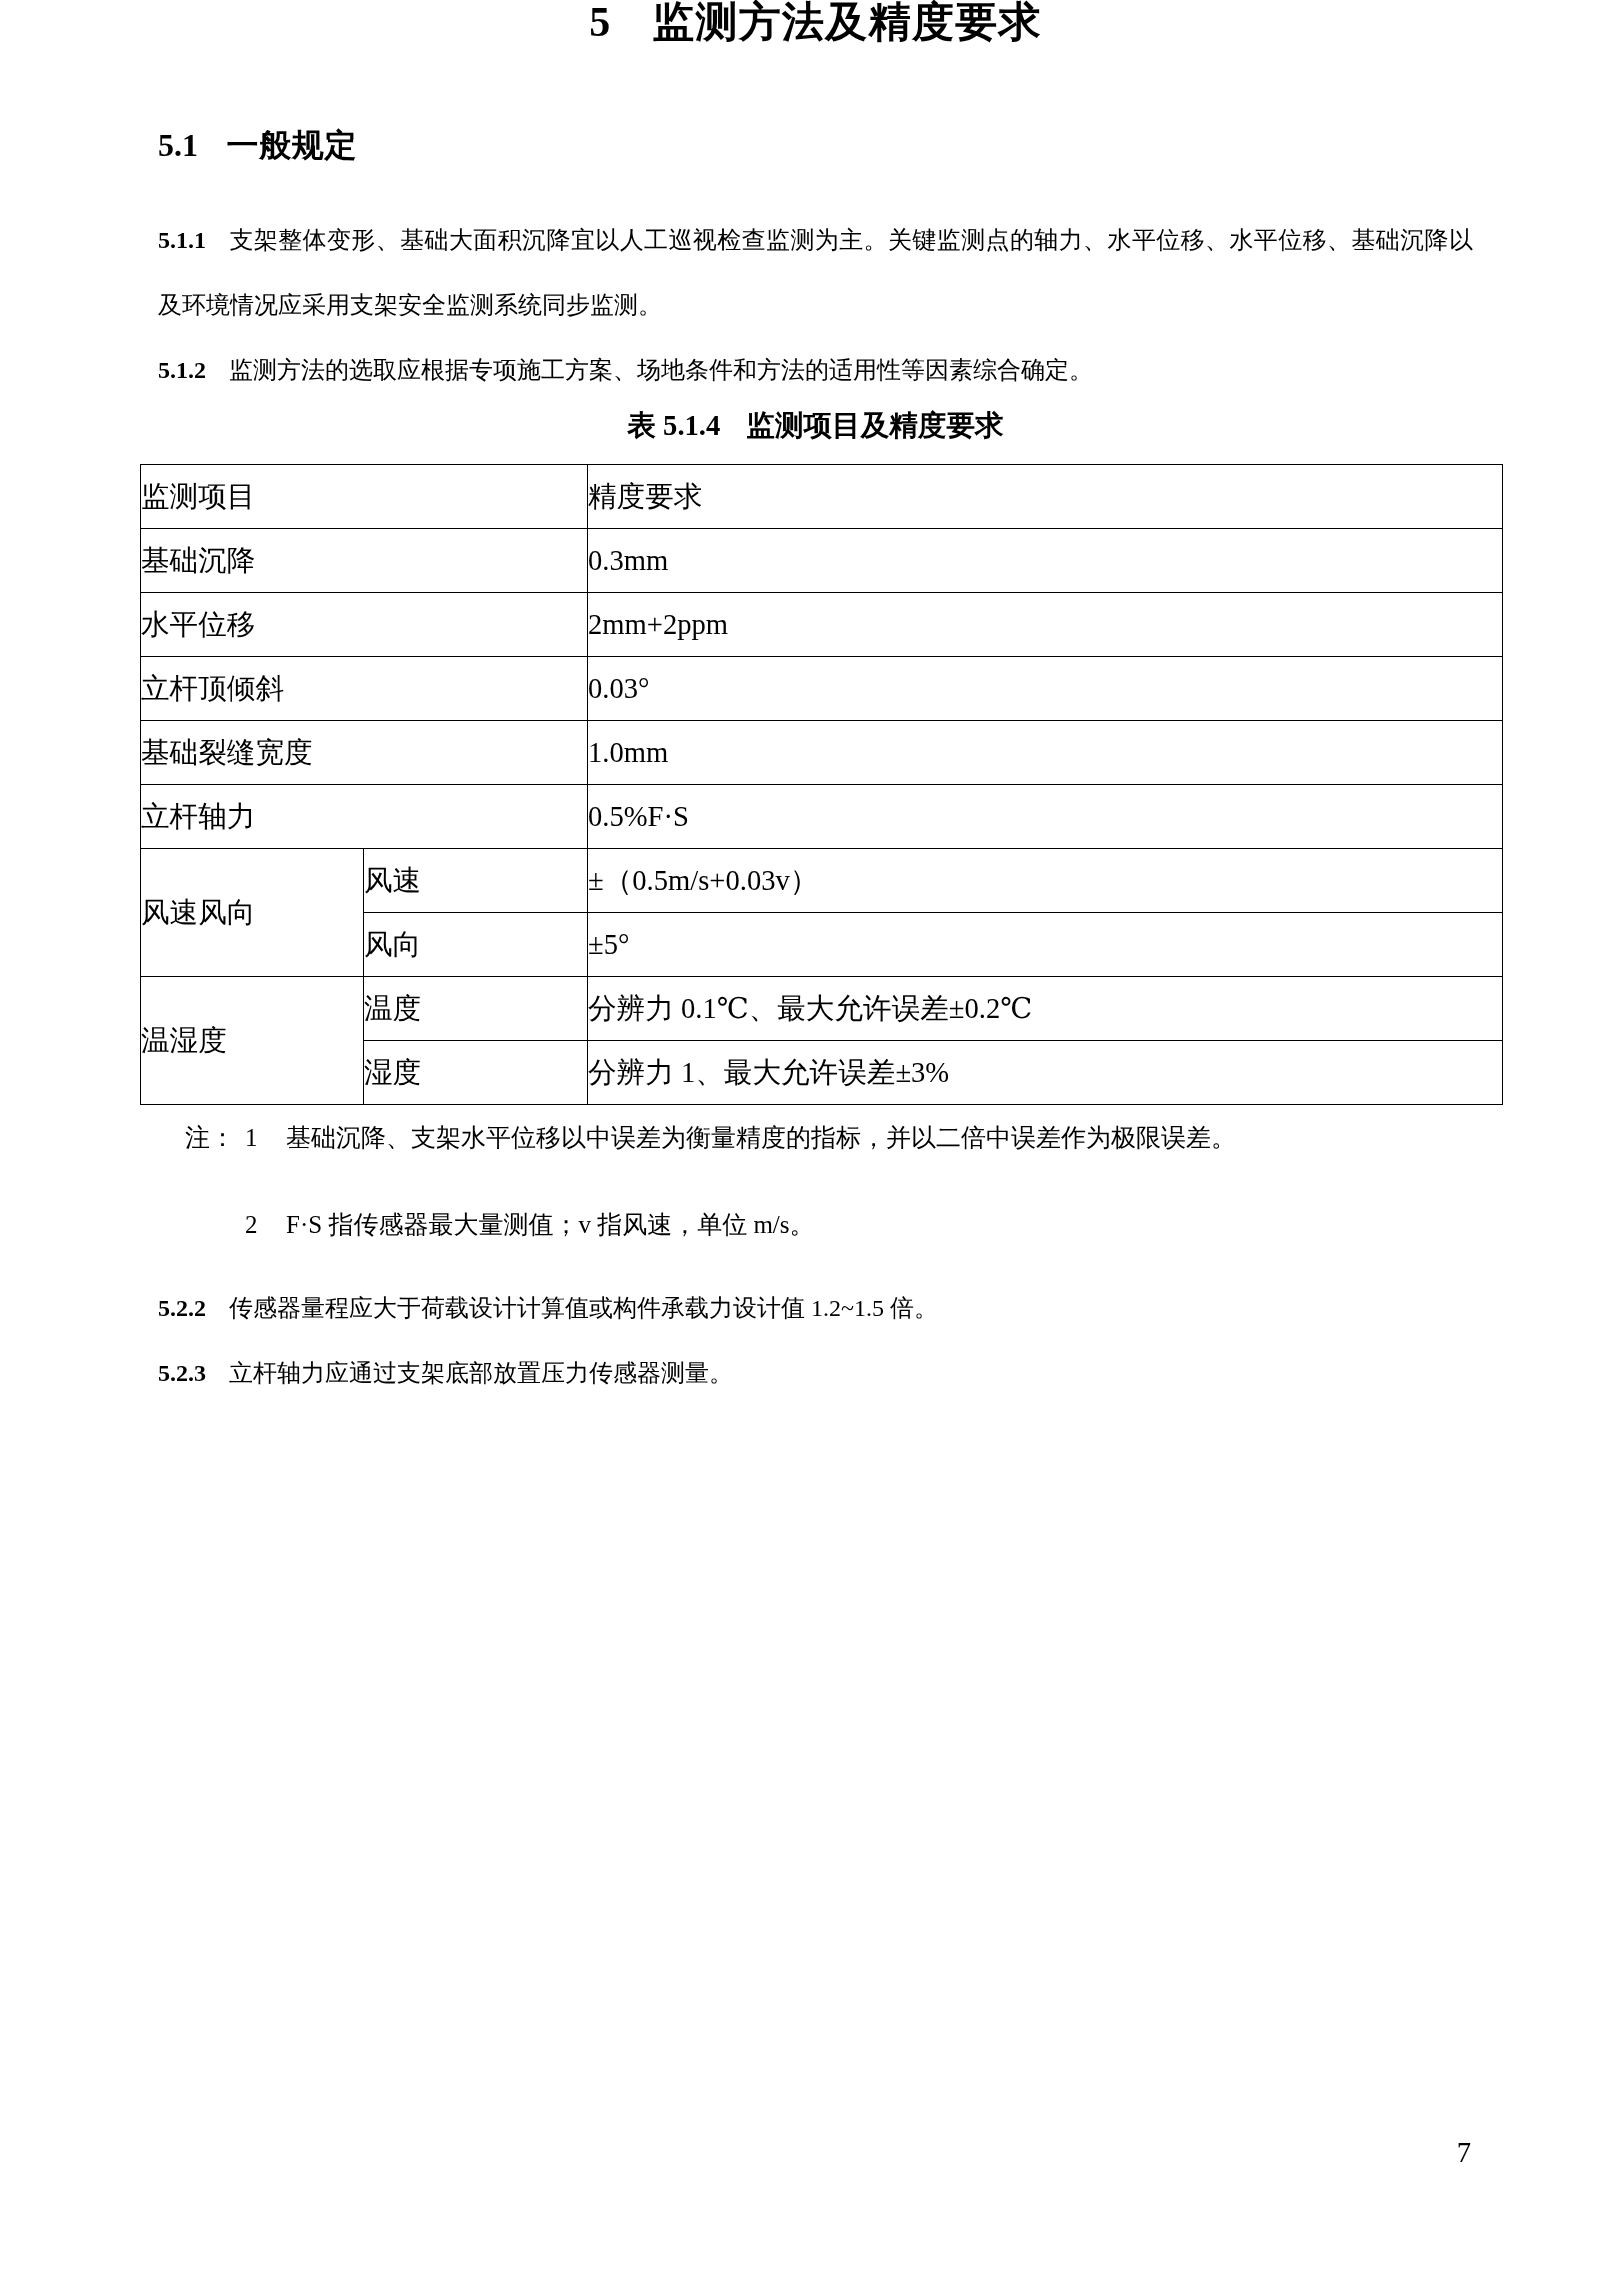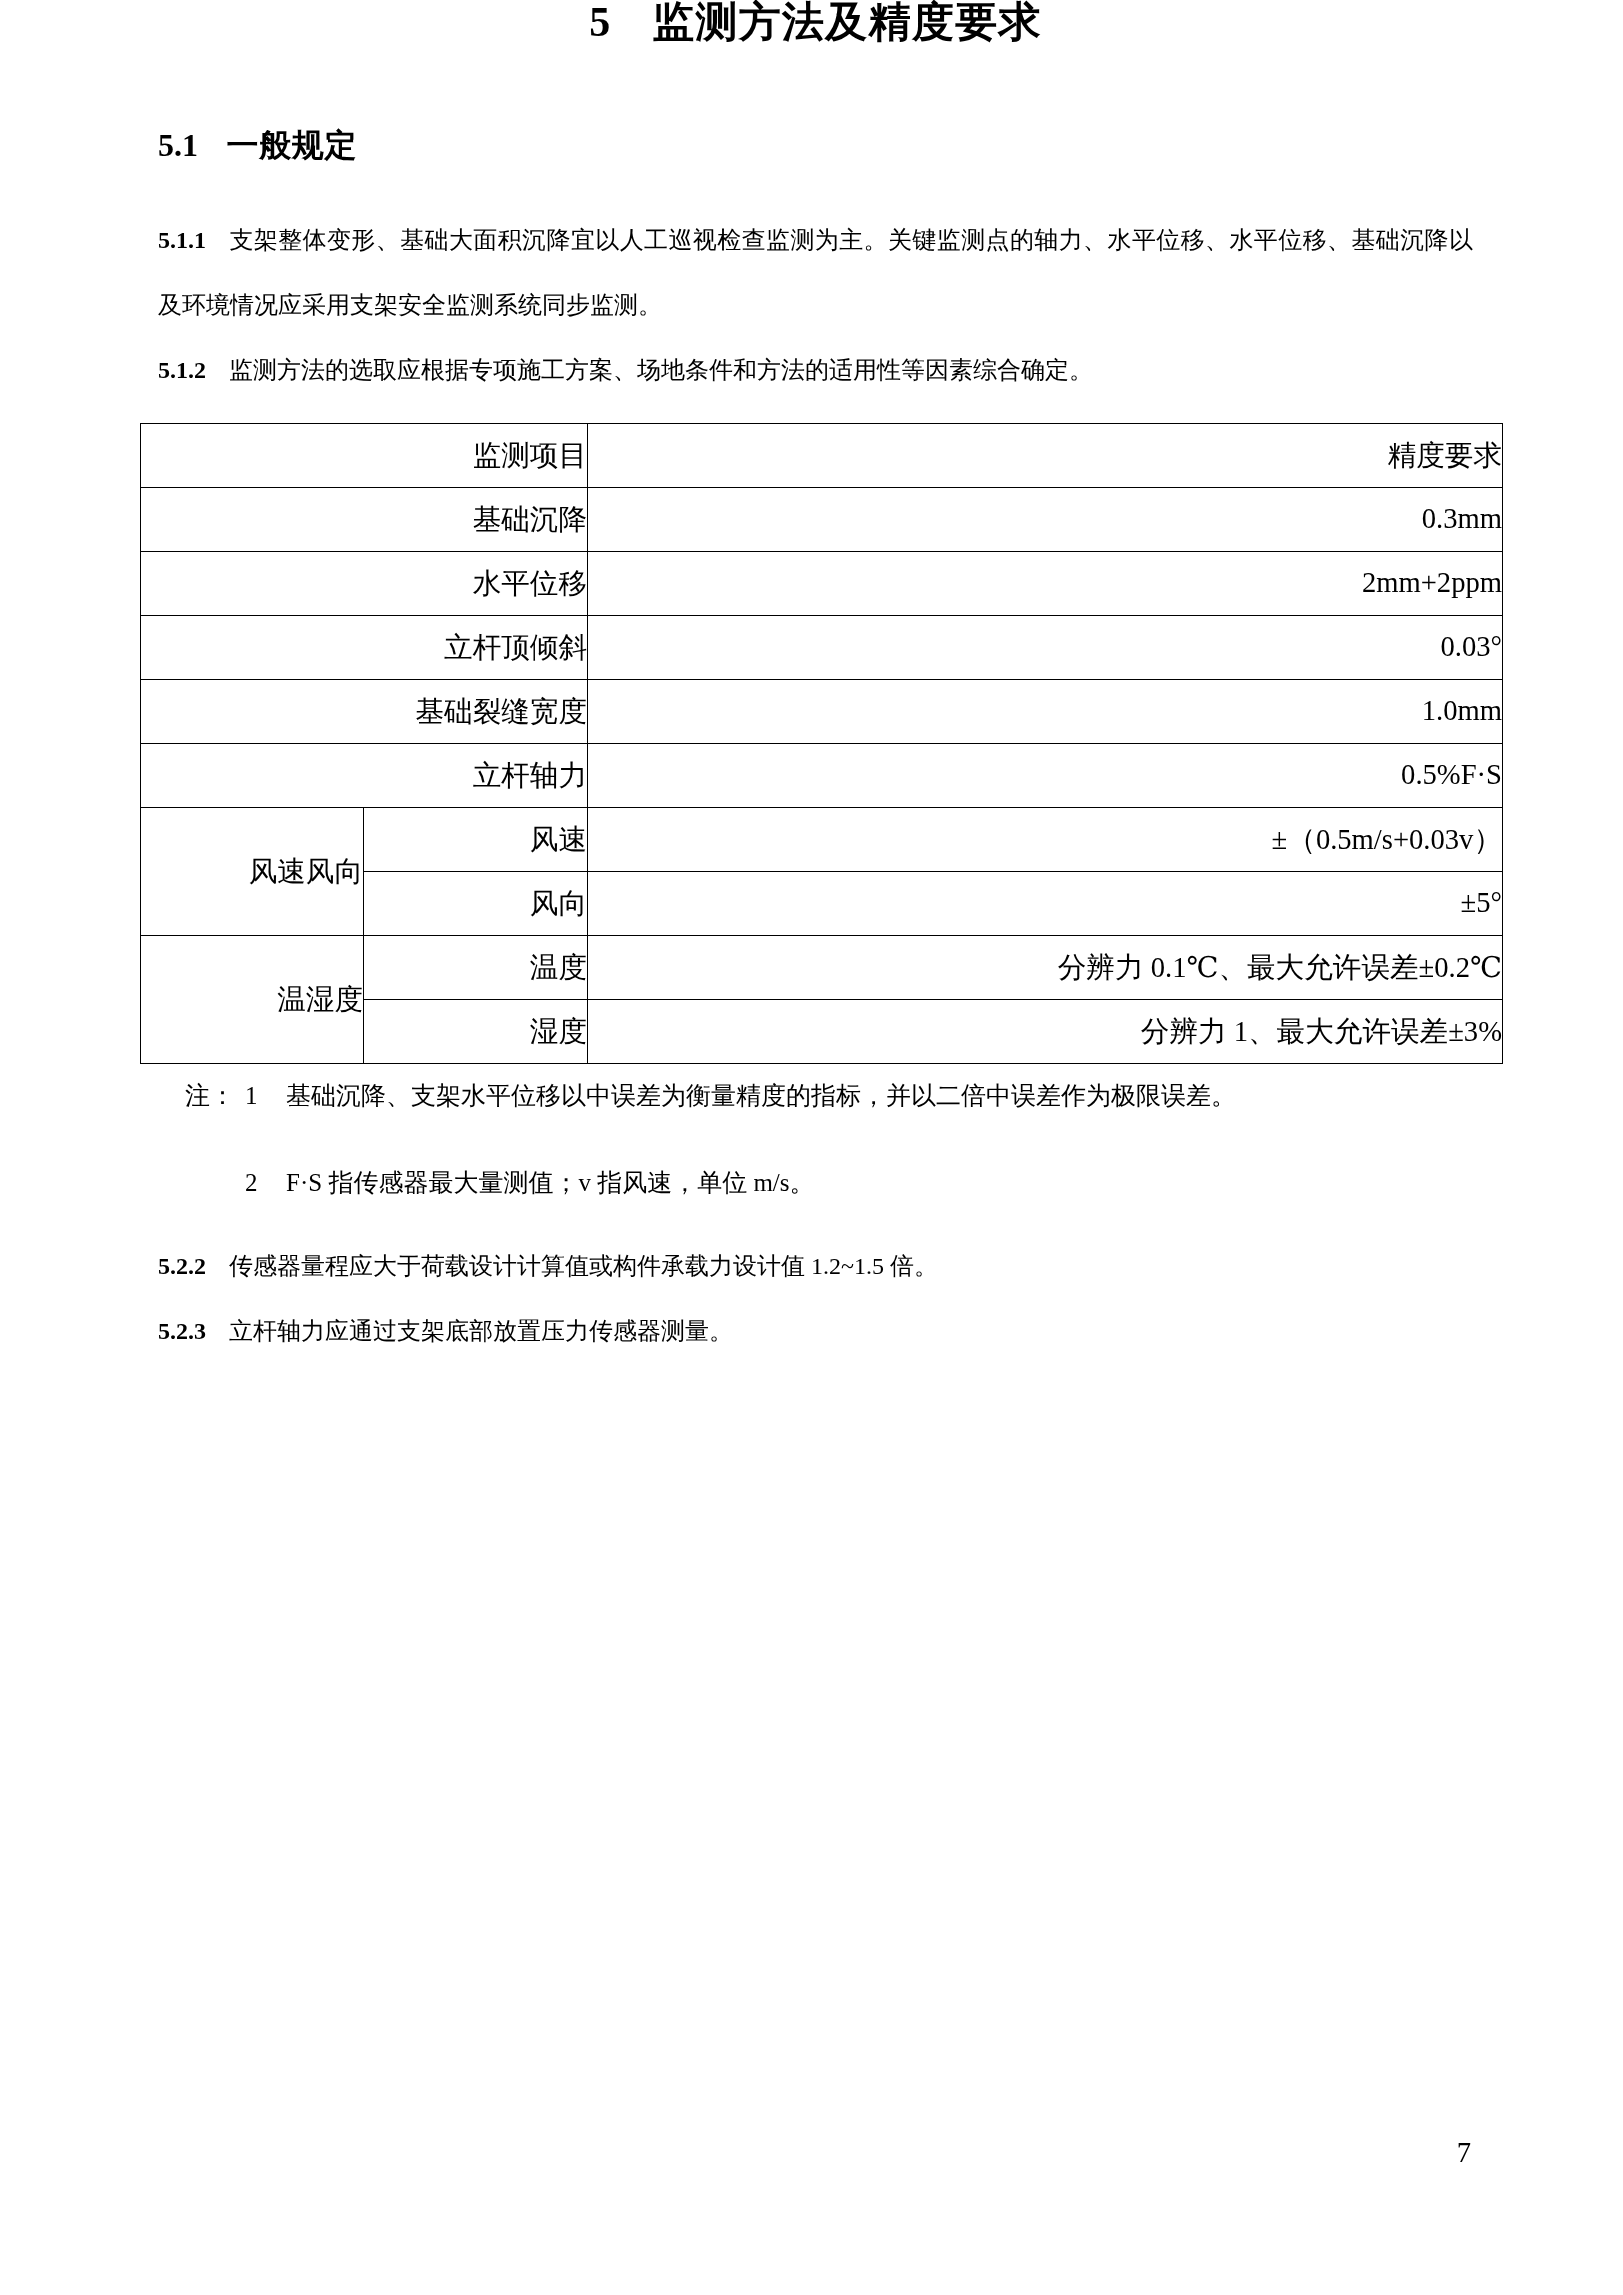--- a/index.html
+++ b/index.html
@@ -60,21 +60,21 @@
     width: 1361px;
     margin-left: -18px;
     margin-top: 19.5px;
   }
   table.ptable tr { height: 64px; }
   table.ptable td {
     border-left: 1.3px solid #000;
     border-right: 1.3px solid #000;
     border-top: 1.9px solid #000;
     border-bottom: 1.9px solid #000;
-    text-align: right;
+    text-align: left;
     vertical-align: middle;
     font-size: 28.6px;
     padding: 0;
     overflow: hidden;
   }
 
   .notes { margin-top: 9.7px; margin-left: 27px; font-size: 25px; }
   .note-row { display: flex; line-height: 45px; }
   .note-row.second { margin-top: 42px; }
   .note-label { width: 60px; flex: 0 0 auto; }
@@ -100,20 +100,23 @@
 
   <h2 class="section-title">
     <span class="num">5.1</span><span>一般规定</span>
   </h2>
 
   <div class="clauses">
     <p class="clause"><span class="cnum">5.1.1</span><span>支架整体变形、基础大面积沉降宜以人工巡视检查监测为主。关键监测点的轴力、水平位移、水平位移、基础沉降以及环境情况应采用支架安全监测系统同步监测。</span></p>
     <p class="clause"><span class="cnum">5.1.2</span><span>监测方法的选取应根据专项施工方案、场地条件和方法的适用性等因素综合确定。</span></p>
   </div>
 
+  <div class="tbl-caption">
+    <span class="cap-label">表 5.1.4</span><span>监测项目及精度要求</span>
+  </div>
 
   <table class="ptable">
     <colgroup>
       <col style="width:223px">
       <col style="width:224px">
       <col style="width:915px">
     </colgroup>
     <tbody>
       <tr>
         <td colspan="2">监测项目</td>

